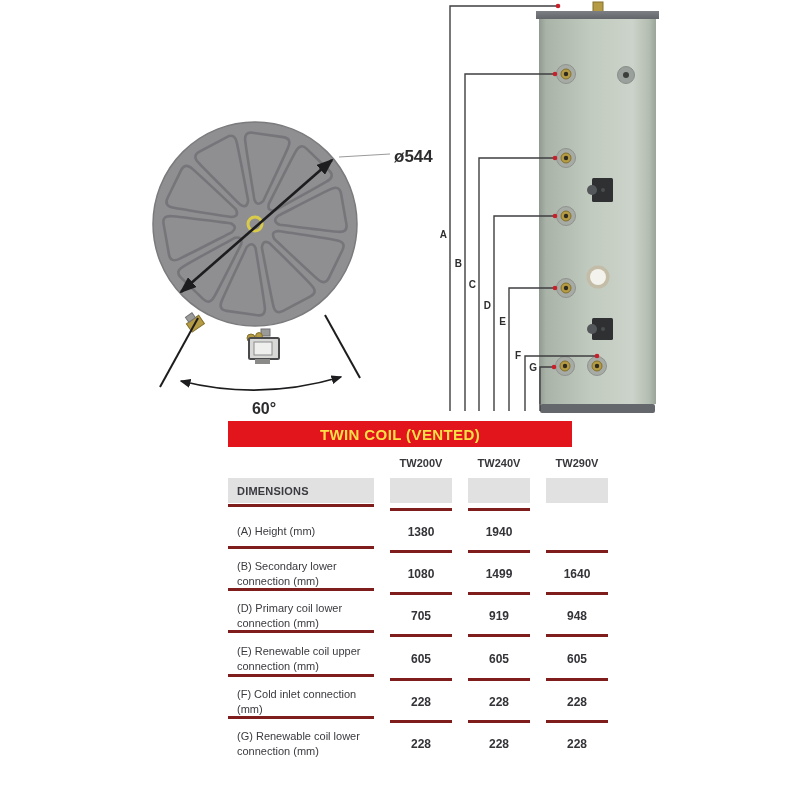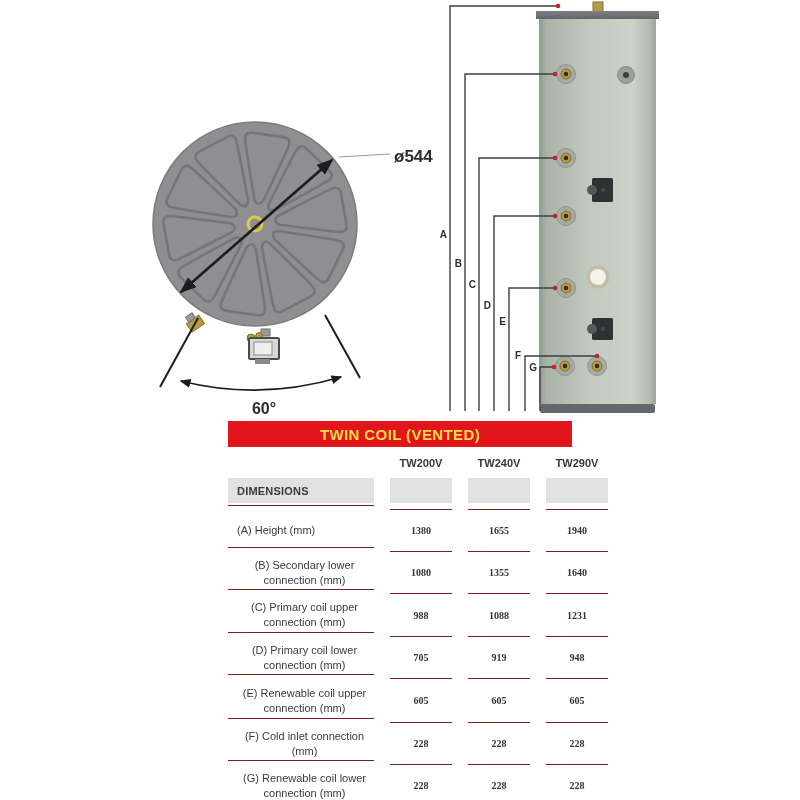--- a/index.html
+++ b/index.html
@@ -18,23 +18,23 @@
     display:flex;align-items:center;justify-content:center;
     font-size:15px;font-weight:700;letter-spacing:.4px;
   }
   .grid{display:grid;grid-template-columns:146px 62px 62px 62px;column-gap:16px;}
   .colhead{height:31px;align-items:center;}
   .colhead .ch{font-size:11px;font-weight:700;color:#37373c;text-align:center;}
   .dimrow{height:28px;margin-bottom:3px;border-radius:11px;}
   .dimrow .cell{background:#e1e1e2;height:25px;display:flex;align-items:center;}
   .dimrow .cell.lab{padding-left:9px;font-size:11px;font-weight:600;color:#3a3a3f;letter-spacing:.2px;}
   .trow{min-height:42px;align-items:center;}
-  .trow>div{border-top:1px solid #7f1d1d;height:100%;display:flex;align-items:center;text-align:center;}
+  .trow>div{border-top:3px solid #7f1d1d;height:100%;display:flex;align-items:center;}
   .trow .lab{font-size:11px;color:#3a3a3f;line-height:1.35;padding:4px 2px 4px 9px;}
-  .trow .val{font-size:10px;font-weight:700;color:#333338;justify-content:center;font-family:Liberation Serif, serif;}
+  .trow .val{font-size:12px;font-weight:700;color:#333338;justify-content:center;}
 </style>
 </head>
 <body>
 
 <div class="canvas">
 
   <svg class="disc-svg" width="320" height="330" viewBox="0 0 320 330">
     <defs>
       <marker id="mBig" markerUnits="userSpaceOnUse" markerWidth="17" markerHeight="13" refX="15" refY="6.5" orient="auto-start-reverse">
         <path d="M0,0 L17,6.5 L0,13 Z" fill="#1d1d1f"></path>
@@ -202,34 +202,27 @@
     <div class="grid dimrow">
       <div class="cell lab">DIMENSIONS</div>
       <div class="cell"></div>
       <div class="cell"></div>
       <div class="cell"></div>
     </div>
 
     <div class="grid trow" style="height:41px">
       <div class="lab">(A) Height (mm)</div>
       <div class="val">1380</div>
-      <div class="val">1655</div>
       <div class="val">1940</div>
     </div>
     <div class="grid trow" style="height:42px">
       <div class="lab">(B) Secondary lower connection (mm)</div>
       <div class="val">1080</div>
-      <div class="val">1355</div>
+      <div class="val">1499</div>
       <div class="val">1640</div>
-    </div>
-    <div class="grid trow" style="height:43px">
-      <div class="lab">(C) Primary coil upper connection (mm)</div>
-      <div class="val">988</div>
-      <div class="val">1088</div>
-      <div class="val">1231</div>
     </div>
     <div class="grid trow" style="height:40px">
       <div class="lab">(D) Primary coil lower connection (mm)</div>
       <div class="val">705</div>
       <div class="val">919</div>
       <div class="val">948</div>
     </div>
     <div class="grid trow" style="height:44px">
       <div class="lab">(E) Renewable coil upper connection (mm)</div>
       <div class="val">605</div>

